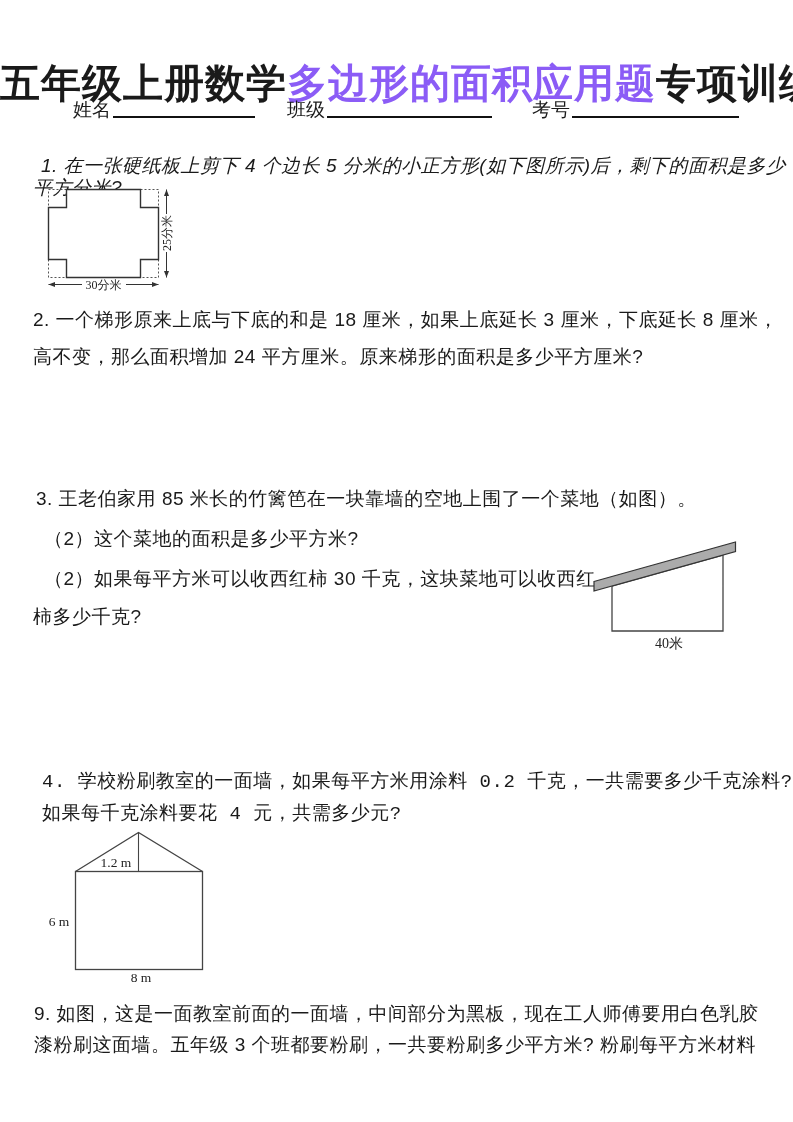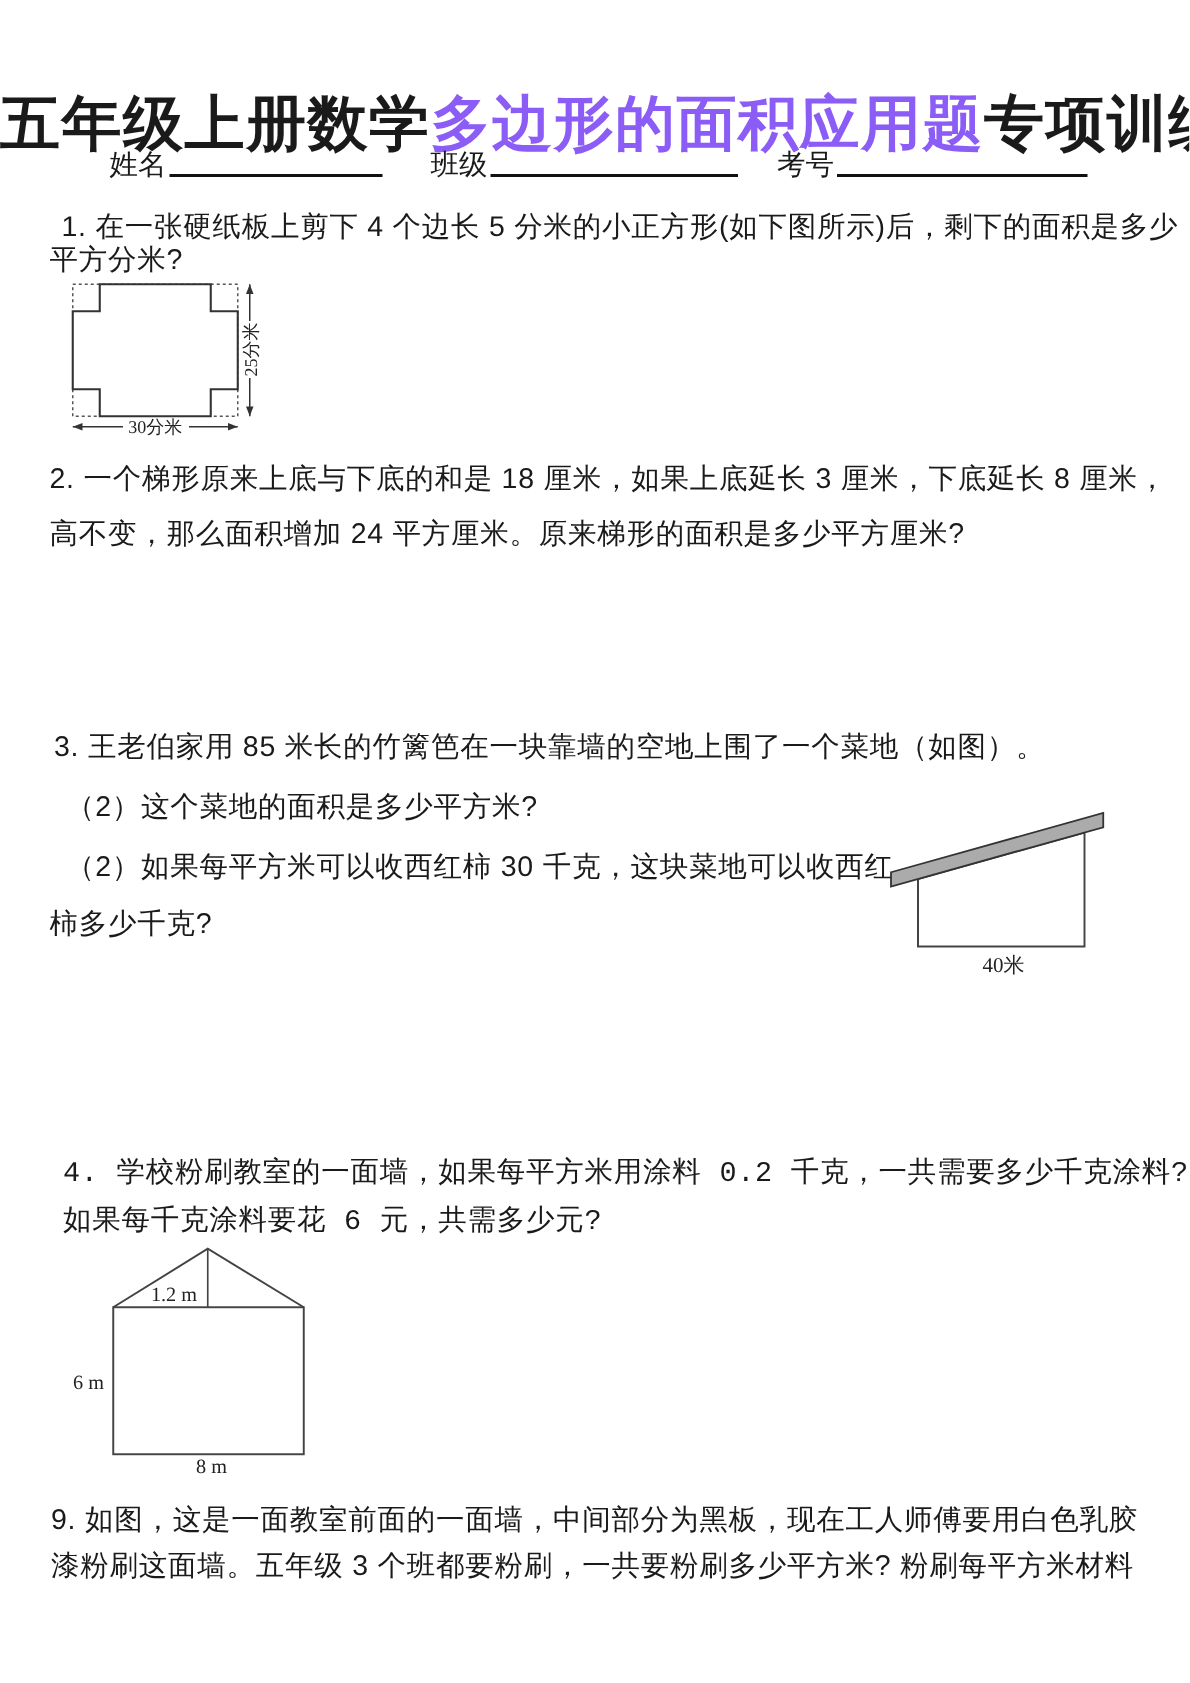--- a/index.html
+++ b/index.html
@@ -11,31 +11,31 @@
   .title{
     position:absolute;top:30px;left:0;width:793px;text-align:center;
     font-size:40px;line-height:52px;font-weight:bold;letter-spacing:1px;
     white-space:nowrap;
   }
   .title .red{color:#c3201f;}
   .name-row{position:absolute;top:96px;left:0;width:652px;height:30px;font-size:19px;}
   .field{position:absolute;top:0;white-space:nowrap;}
   .field-1{left:73px;}
   .field-2{left:287px;}
-  .field-3{left:518px;text-align:right;}
+  .field-3{left:532px;text-align:right;}
   .blank{
     display:inline-block;height:18px;border-bottom:2px solid #111;
     transform:translateY(2px);margin-left:2px;
   }
   .blank-1{width:142px;}
   .blank-2{width:165px;}
   .blank-3{width:167px;}
   .q{position:absolute;font-size:19px;letter-spacing:0.5px;}
   .q .line{white-space:nowrap;}
-  .q1-text{top:141px;left:33px;line-height:22px;}
+  .q1-text{top:155px;left:33px;line-height:22px;font-style:italic;}
   .q1-text .line:first-child{padding-left:8px;}
   .q2-text{top:301px;left:33px;line-height:37px;}
   .q3-intro{top:487px;left:36px;line-height:23px;}
   .q3-sub1{top:527px;left:44px;line-height:23px;}
   .q3-sub2-l1{top:567px;left:44px;line-height:23px;}
   .q3-sub2-l2{top:605px;left:33px;line-height:23px;}
   .q4-text{top:766px;left:42px;line-height:32px;font-family:Liberation Mono, monospace;}
   .q5-text{top:998px;left:34px;line-height:31px;}
   .fig{position:absolute;}
   .fig-q1{top:187px;left:40px;}
@@ -110,21 +110,21 @@
   <div class="fig fig-q3">
     <svg width="205" height="125" viewBox="0 0 205 125">
       <polygon points="27,58 138,27 138,103 27,103" fill="#ffffff" stroke="#444" stroke-width="1.3"></polygon>
       <polygon points="9,53.5 150.5,14 150.5,23.5 9,63" fill="#ababab" stroke="#333" stroke-width="1.2"></polygon>
       <text x="84" y="120" text-anchor="middle" font-size="14">40米</text>
     </svg>
   </div>
 
   <div class="q q4-text">
     <div class="line">4. 学校粉刷教室的一面墙，如果每平方米用涂料 0.2 千克，一共需要多少千克涂料?</div>
-    <div class="line">如果每千克涂料要花 6 元，共需多少元?</div>
+    <div class="line">如果每千克涂料要花 4 元，共需多少元?</div>
   </div>
 
   <div class="fig fig-q4">
     <svg width="200" height="157" viewBox="0 0 200 157">
       <rect x="30.5" y="40.5" width="127" height="98" fill="none" stroke="#444" stroke-width="1.3"></rect>
       <polyline points="30.5,40.5 93.5,1.5 157.5,40.5" fill="none" stroke="#444" stroke-width="1.3"></polyline>
       <line x1="93.5" y1="1.5" x2="93.5" y2="40.5" stroke="#444" stroke-width="1.1"></line>
       <text x="71" y="36" text-anchor="middle" font-size="13.5">1.2 m</text>
       <text x="14" y="95" text-anchor="middle" font-size="13.5">6 m</text>
       <text x="96" y="151" text-anchor="middle" font-size="13.5">8 m</text>

